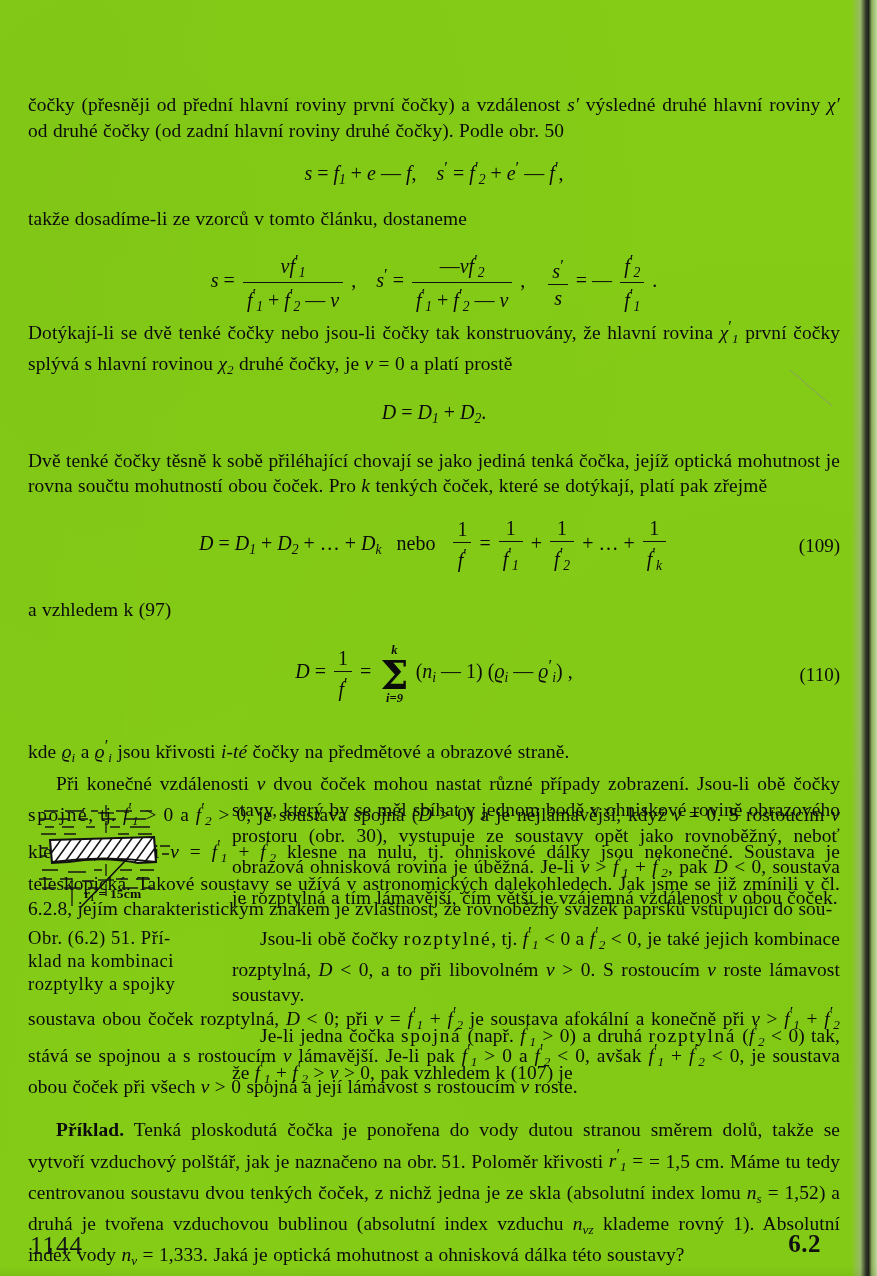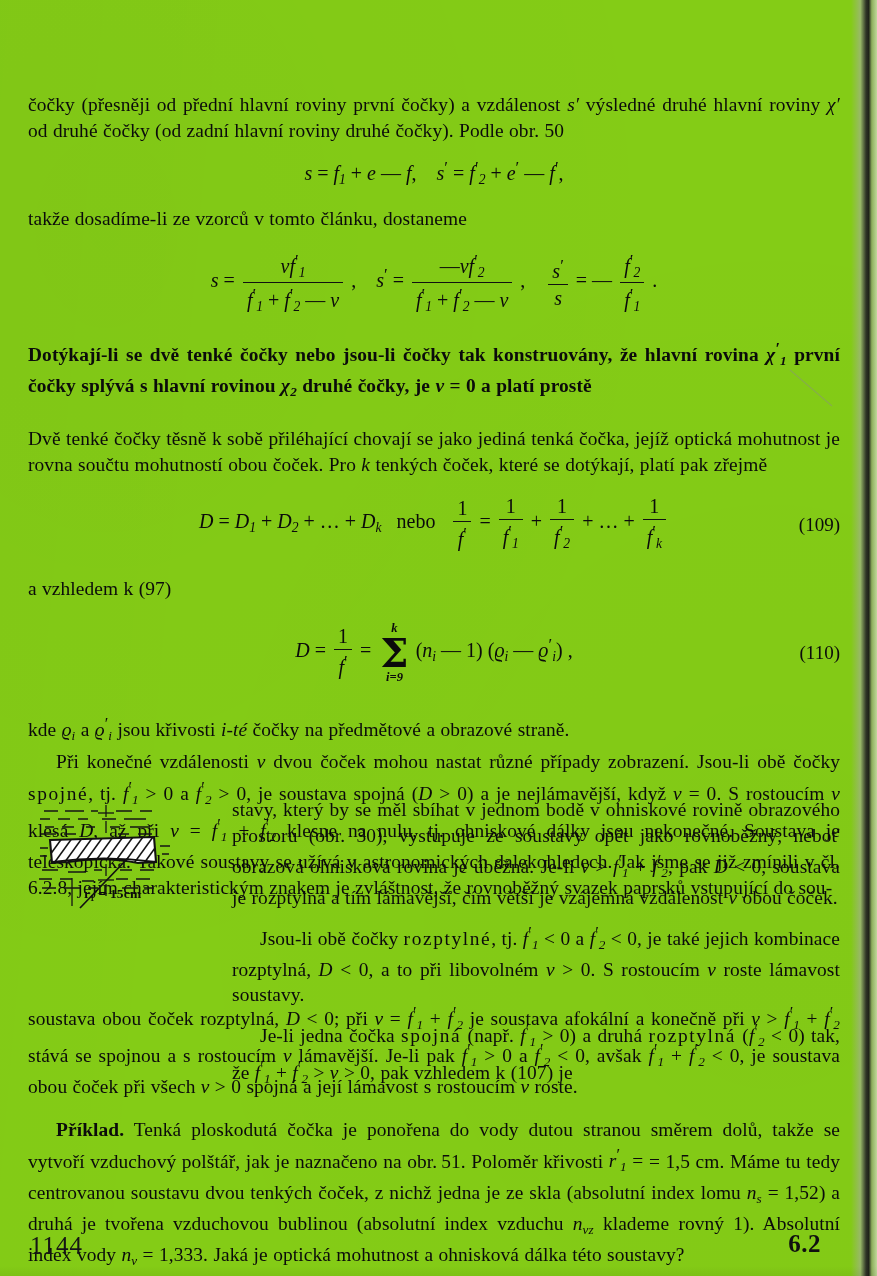--- a/index.html
+++ b/index.html
@@ -257,30 +257,33 @@
         </span>
         = —
         <span class="frac">
           <span class="num"><i>f</i><sup class="prime">′</sup><sub>2</sub></span>
           <span class="den"><i>f</i><sup class="prime">′</sup><sub>1</sub></span>
         </span>
         .
       </span>
     </div>
 
-    <p class="body" style="margin-top:22px;font-weight:bold;">
+    <p class="body" style="">
       <span>Dotýkají-li se dvě tenké čočky nebo jsou-li čočky tak konstruovány, že hlavní rovina</span>
       <i class="mi">χ<sup class="prime">′</sup><sub>1</sub></i>
       <span>první čočky splývá s hlavní rovinou</span>
       <i class="mi">χ<sub>2</sub></i>
       <span>druhé čočky, je</span>
       <span class="nb"><i>v</i> = 0</span>
       <span>a platí prostě</span>
     </p>
 
+    <div class="eq" style="margin-top:20px;">
+      <span class="nb"><i>D</i> = <i>D</i><sub>1</sub> + <i>D</i><sub>2</sub>.</span>
+    </div>
 
     <p class="body" style="margin-top:22px;">
       <span>Dvě tenké čočky těsně k sobě přiléhající chovají se jako jediná tenká čočka, jejíž optická mohutnost je rovna součtu mohutností obou čoček. Pro</span>
       <i class="mi">k</i>
       <span>tenkých čoček, které se dotýkají, platí pak zřejmě</span>
     </p>
 
     <div class="eq" style="margin-top:18px;">
       <span class="nb"><i>D</i> = <i>D</i><sub>1</sub> + <i>D</i><sub>2</sub> + … + <i>D</i><sub>k</sub></span>
       &nbsp;&nbsp;<span class="mi-up">nebo</span>&nbsp;&nbsp;
@@ -471,20 +474,25 @@
         </g>
         <g stroke="#141414" stroke-width="1.3">
           <line x1="44" y1="78" x2="44" y2="106"></line>
         </g>
 
         <line x1="100" y1="58" x2="52" y2="108" stroke="#111111" stroke-width="1.7"></line>
       </svg>
       <div style="position:absolute; left:56px; top:86px; font-size:13.5px; font-weight:bold; letter-spacing:.2px;">r₁′= 15cm</div>
     </div>
 
+    <div class="fig-caption">
+      <div>Obr. (6.2) 51. Pří-</div>
+      <div>klad na kombinaci</div>
+      <div>rozptylky a spojky</div>
+    </div>
   </div>
 
   <div class="folio">1144</div>
   <div class="section-no">6.2</div>
 
   <div class="scan-gutter"></div>
   <div class="scan-bottom"></div>
   <svg class="scan-scratch" viewBox="0 0 52 42">
     <line x1="4" y1="2" x2="46" y2="38" stroke="#8a8a8a" stroke-width="1.1"></line>
   </svg>

